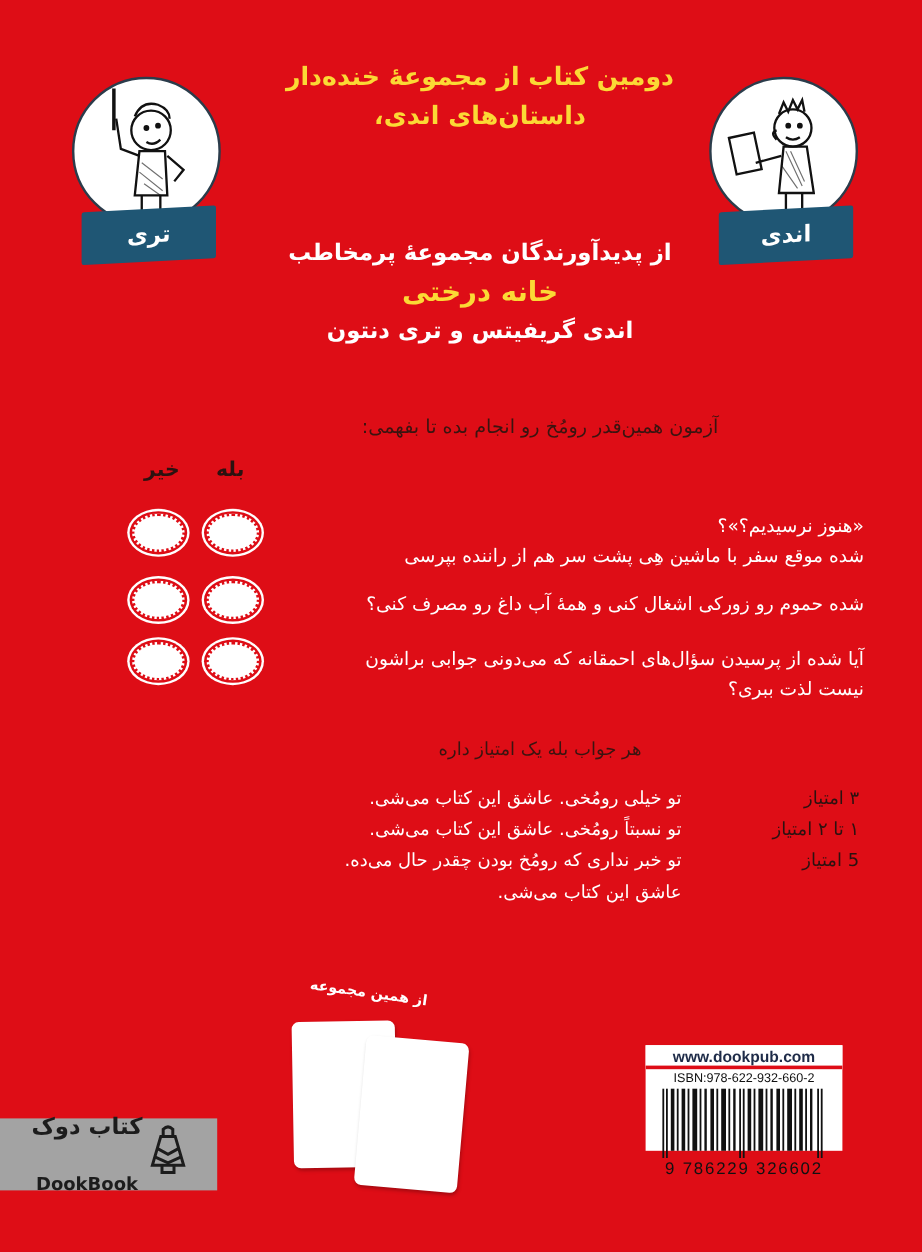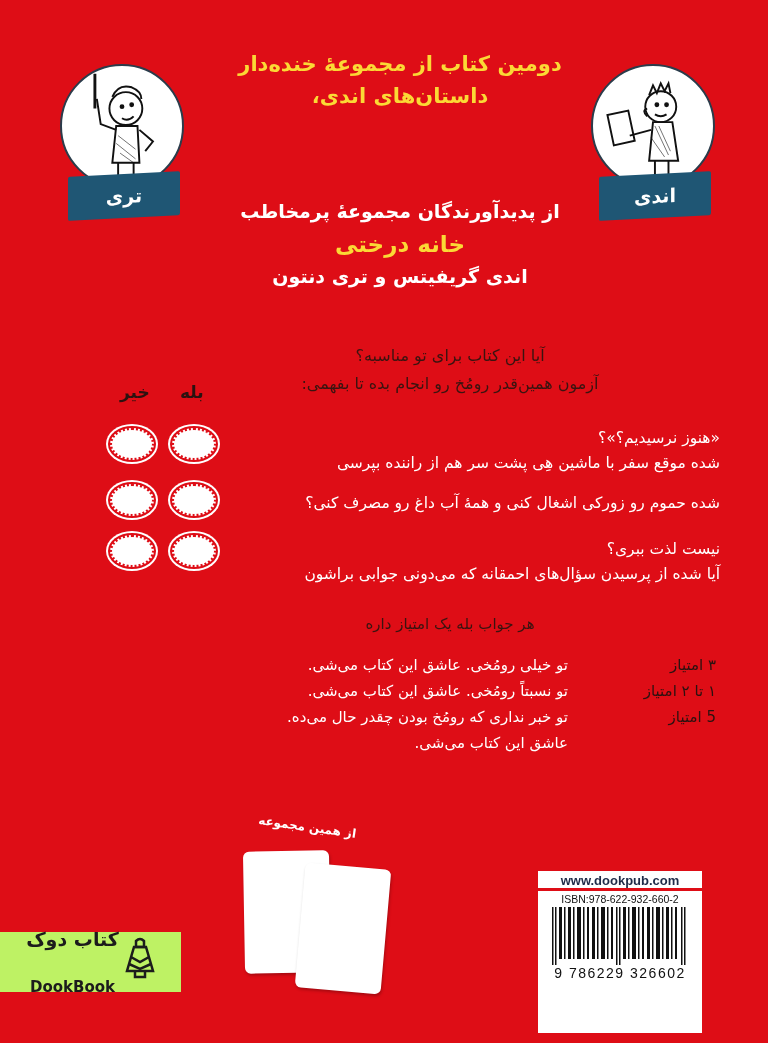--- a/index.html
+++ b/index.html
@@ -106,31 +106,31 @@
       background: #ffffff;
       border-radius: 6px;
       box-shadow: 1px 2px 3px rgba(0,0,0,0.25);
     }
     .card-a { left: 244px; top: 851px; width: 86px; height: 122px; transform: rotate(-1deg); }
     .card-b { left: 300px; top: 866px; width: 86px; height: 125px; transform: rotate(5deg); }
 
     
     .publisher {
       left: 0; top: 932px; width: 181px; height: 60px;
-      background: #bef264;
+      background: #a3a3a3;
       display: flex; align-items: center; justify-content: center; gap: 6px;
       direction: ltr;
     }
     .publisher .text-wrap { display: flex; flex-direction: column; align-items: center; }
     .publisher .fa { font-size: 19px; font-weight: bold; color: #1c1c1c; line-height: 22px; direction: rtl; }
     .publisher .en { font-size: 15px; font-weight: bold; color: #1c1c1c; line-height: 18px; font-family: "DejaVu Sans", sans-serif; margin-top: 28px; }
 
     
     .barcode {
-      left: 538px; top: 871px; width: 164px; height: 162px;
+      left: 538px; top: 871px; width: 164px; height: 88px;
       background: #ffffff;
       direction: ltr;
     }
     .barcode .url {
       height: 20px; background: #ffffff;
       border-bottom: 3px solid #de0d16;
       color: #1e2b48; font-weight: bold; font-size: 13px;
       font-family: "Liberation Sans", sans-serif;
       text-align: center; line-height: 20px;
     }
@@ -198,43 +198,42 @@
   <div class="banner">تری</div>
 </div>
 
 <div class="abs creators">
   <div class="line1">از پدیدآورندگان مجموعهٔ پرمخاطب</div>
   <div class="series">خانه درختی</div>
   <div class="authors">اندی گریفیتس و تری دنتون</div>
 </div>
 
 <div class="abs quiz-intro">
-  <div>آیا این کتاب برای تو مناسبه؟</div>
   <div>آزمون همین‌قدر رومُخ رو انجام بده تا بفهمی:</div>
 </div>
 
 <div class="abs col-head col-yes">بله</div>
 <div class="abs col-head col-no">خیر</div>
 
 <div class="abs question q1">
   <div>«هنوز نرسیدیم؟»؟</div>
   <div>شده موقع سفر با ماشین هِی پشت سر هم از راننده بپرسی</div>
 </div>
 <div class="abs bubble" style="left:172px; top:428px;"></div>
 <div class="abs bubble" style="left:110px; top:428px;"></div>
 
 <div class="abs question q2">
   <div>شده حموم رو زورکی اشغال کنی و همهٔ آب داغ رو مصرف کنی؟</div>
 </div>
 <div class="abs bubble" style="left:172px; top:484px;"></div>
 <div class="abs bubble" style="left:110px; top:484px;"></div>
 
 <div class="abs question q3">
+  <div>آیا شده از پرسیدن سؤال‌های احمقانه که می‌دونی جوابی براشون</div>
   <div>نیست لذت ببری؟</div>
-  <div>آیا شده از پرسیدن سؤال‌های احمقانه که می‌دونی جوابی براشون</div>
 </div>
 <div class="abs bubble" style="left:172px; top:535px;"></div>
 <div class="abs bubble" style="left:110px; top:535px;"></div>
 
 <div class="abs points-rule">هر جواب بله یک امتیاز داره</div>
 
 <div class="abs score-label" style="top:656px;">۳ امتیاز</div>
 <div class="abs score-desc" style="top:656px;">تو خیلی رومُخی. عاشق این کتاب می‌شی.</div>
 
 <div class="abs score-label" style="top:682px;">۱ تا ۲ امتیاز</div>

